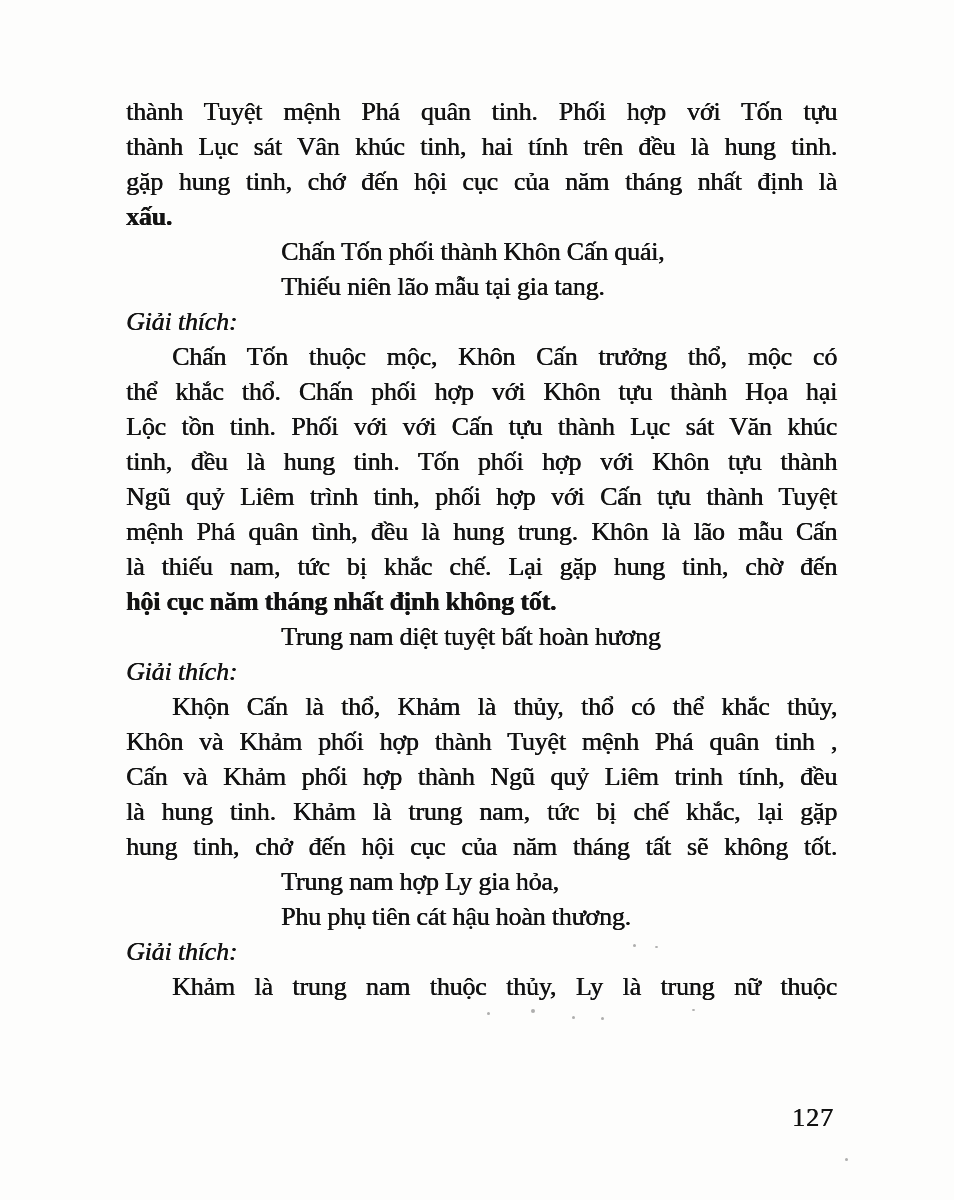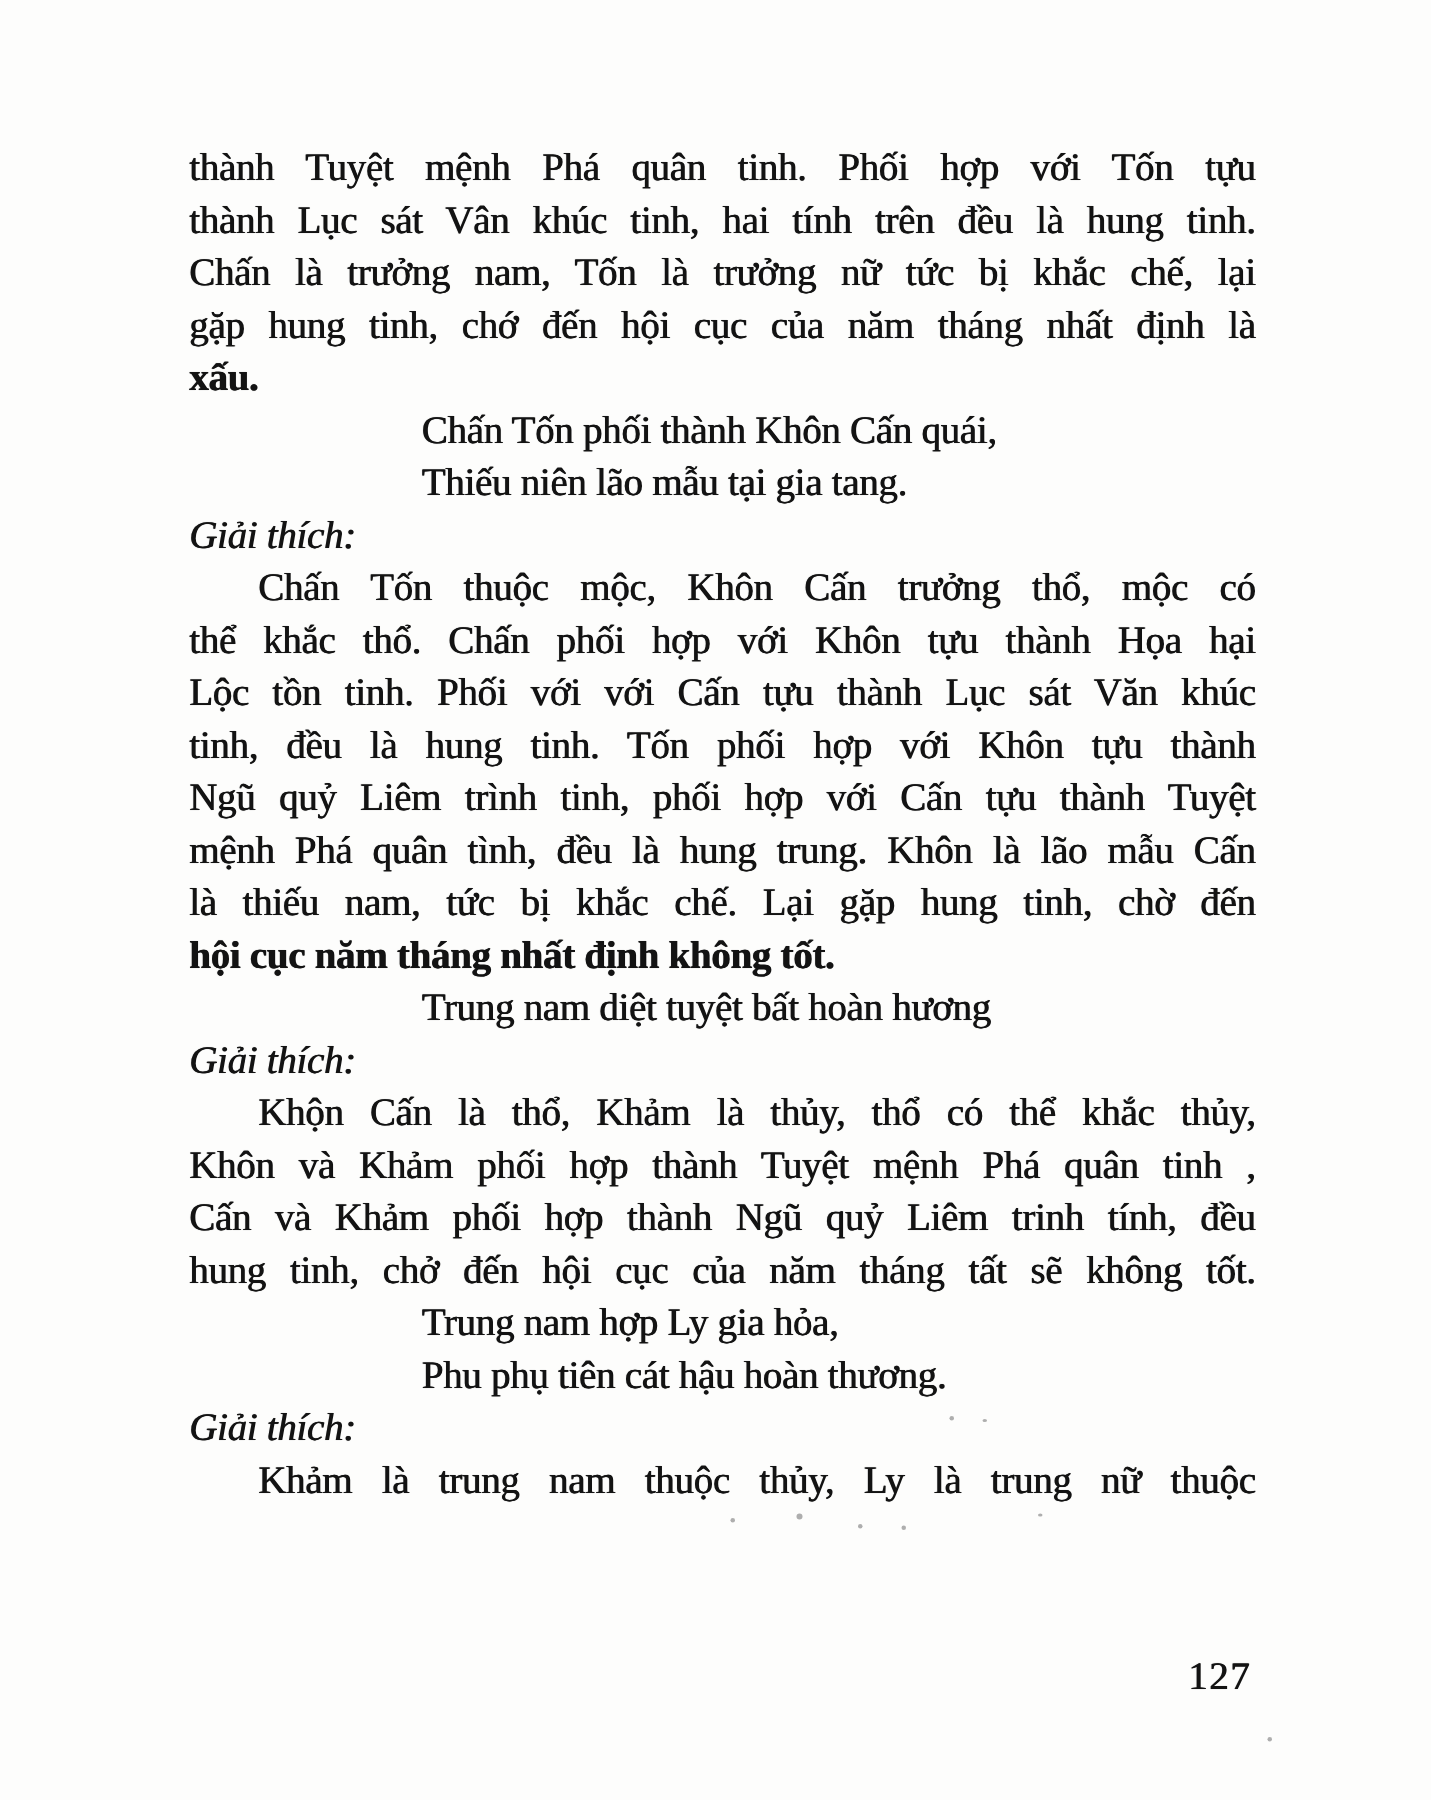--- a/index.html
+++ b/index.html
@@ -69,21 +69,20 @@
 </head>
 <body>
 
 <div class="page">
 
   <div class="text-block">
 
     <div class="para">
       <div class="line">thành Tuyệt mệnh Phá quân tinh. Phối hợp với Tốn tựu</div>
       <div class="line">thành Lục sát Vân khúc tinh, hai tính trên đều là hung tinh.</div>
-      <div class="line">Chấn là trưởng nam, Tốn là trưởng nữ tức bị khắc chế, lại</div>
       <div class="line">gặp hung tinh, chớ đến hội cục của năm tháng nhất định là</div>
       <div class="line flush-left">xấu.</div>
     </div>
 
     <div class="verse">
       <div class="line">Chấn Tốn phối thành Khôn Cấn quái,</div>
       <div class="line">Thiếu niên lão mẫu tại gia tang.</div>
     </div>
 
     <div class="heading">Giải thích:</div>
@@ -102,20 +101,21 @@
     <div class="verse">
       <div class="line">Trung nam diệt tuyệt bất hoàn hương</div>
     </div>
 
     <div class="heading">Giải thích:</div>
 
     <div class="para">
       <div class="line indent">Khộn Cấn là thổ, Khảm là thủy, thổ có thể khắc thủy,</div>
       <div class="line">Khôn và Khảm phối hợp thành Tuyệt mệnh Phá quân tinh ,</div>
       <div class="line">Cấn và Khảm phối hợp thành Ngũ quỷ Liêm trinh tính, đều</div>
+      <div class="line">là hung tinh. Khảm là trung nam, tức bị chế khắc, lại gặp</div>
       <div class="line">hung tinh, chở đến hội cục của năm tháng tất sẽ không tốt.</div>
     </div>
 
     <div class="verse">
       <div class="line">Trung nam hợp Ly gia hỏa,</div>
       <div class="line">Phu phụ tiên cát hậu hoàn thương.</div>
     </div>
 
     <div class="heading">Giải thích:</div>
 

